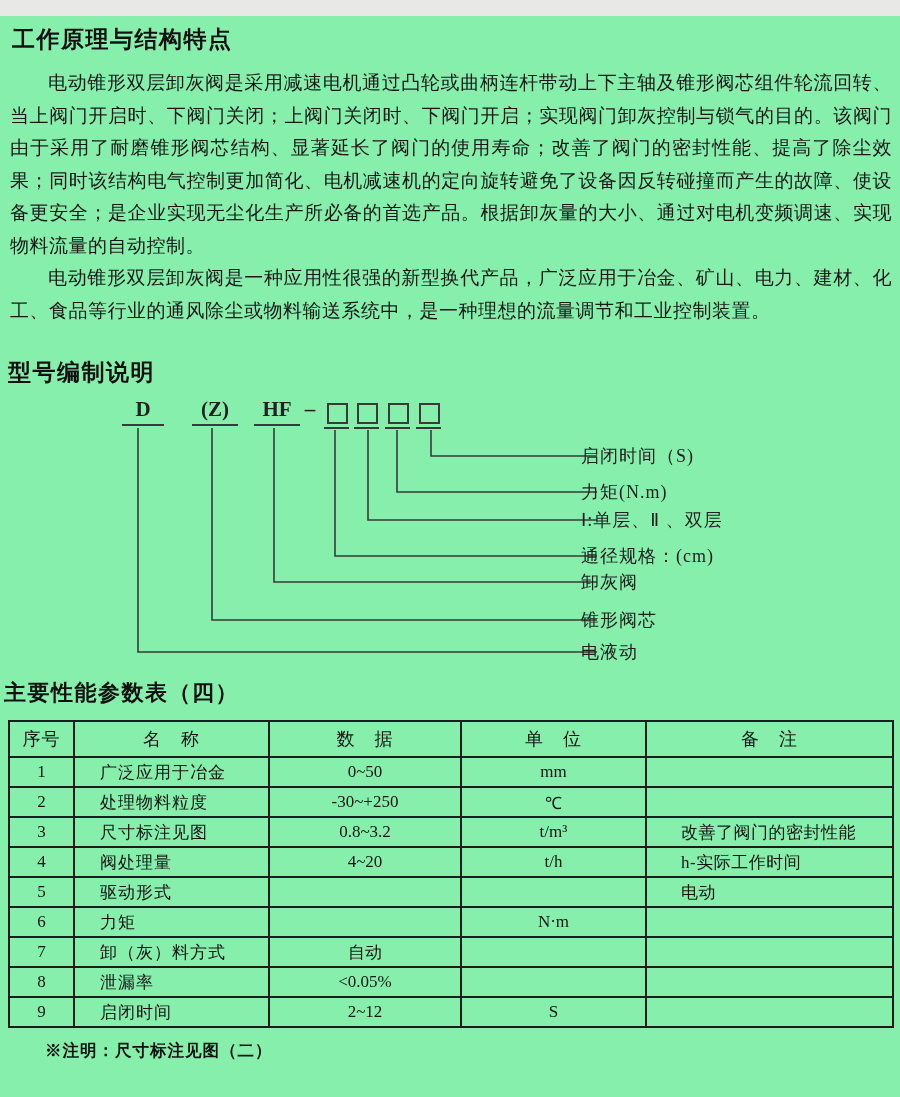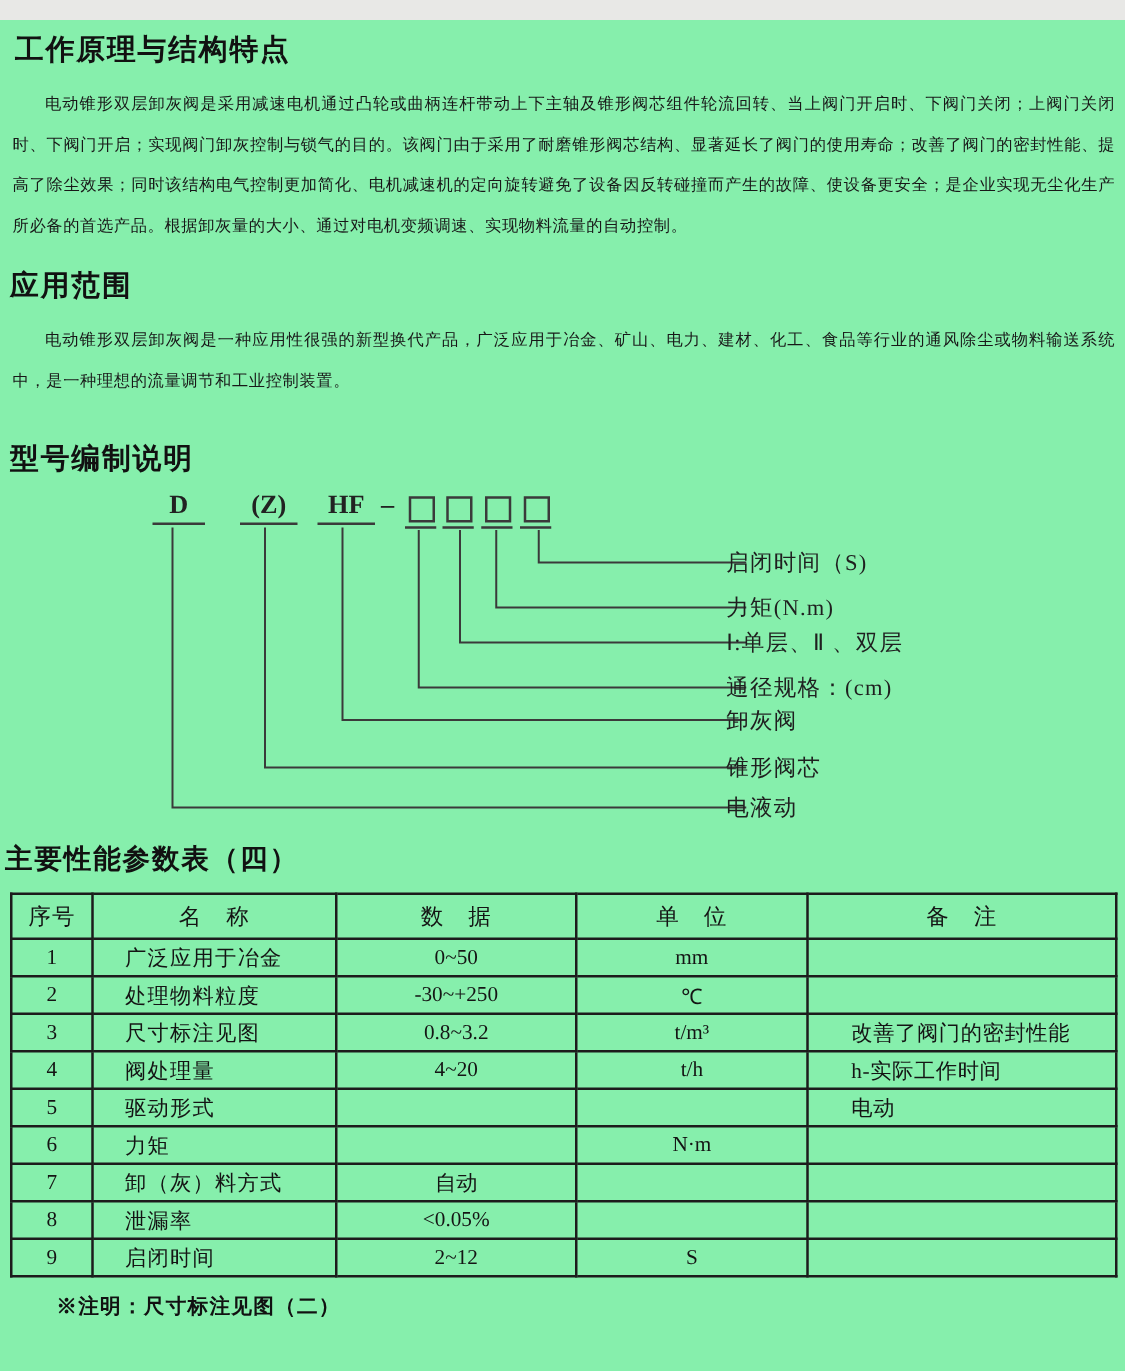--- a/index.html
+++ b/index.html
@@ -12,21 +12,21 @@
     font-family:"Liberation Sans", sans-serif;
     font-weight:700;font-size:23px;letter-spacing:1.5px;color:#111;
     margin:0;padding:0;
   }
   #h-principle{margin:8px 0 12px 12px;}
   #h-scope{margin:16px 0 12px 8px;}
   #h-model{margin:30px 0 6px 8px;}
   #h-table{font-size:22px;margin:12px 0 12px 4px;}
   .para{
     margin:0 10px 0 10px;width:882px;
-    font-size:13px;line-height:32.5px;
+    font-size:19px;line-height:32.5px;
     text-align:justify;text-indent:2em;
     letter-spacing:0.5px;color:#181818;
   }
   
   .diagram{position:relative;height:272px;width:900px;}
   .code-part{
     position:absolute;top:3px;height:26px;text-align:center;
     font-weight:700;font-size:21px;font-family:"Liberation Serif",serif;
     border-bottom:2px solid #3a3a3a;padding-bottom:1px;color:#222;
   }
@@ -67,21 +67,20 @@
 </style>
 </head>
 <body>
 
 <div class="page">
 
   <h1 class="heading" id="h-principle">工作原理与结构特点</h1>
 
   <p class="para">电动锥形双层卸灰阀是采用减速电机通过凸轮或曲柄连杆带动上下主轴及锥形阀芯组件轮流回转、当上阀门开启时、下阀门关闭；上阀门关闭时、下阀门开启；实现阀门卸灰控制与锁气的目的。该阀门由于采用了耐磨锥形阀芯结构、显著延长了阀门的使用寿命；改善了阀门的密封性能、提高了除尘效果；同时该结构电气控制更加简化、电机减速机的定向旋转避免了设备因反转碰撞而产生的故障、使设备更安全；是企业实现无尘化生产所必备的首选产品。根据卸灰量的大小、通过对电机变频调速、实现物料流量的自动控制。</p>
 
-  <h1 class="heading" id="h-scope">应用范围</h1>
 
   <p class="para">电动锥形双层卸灰阀是一种应用性很强的新型换代产品，广泛应用于冶金、矿山、电力、建材、化工、食品等行业的通风除尘或物料输送系统中，是一种理想的流量调节和工业控制装置。</p>
 
   <h1 class="heading" id="h-model">型号编制说明</h1>
 
   <div class="diagram">
     <svg width="900" height="272" viewBox="0 0 900 272">
       <g fill="none" stroke="#3a3a3a" stroke-width="1.6">
         <polyline points="138,34 138,258 597,258"></polyline>
         <polyline points="212,34 212,226 597,226"></polyline>

